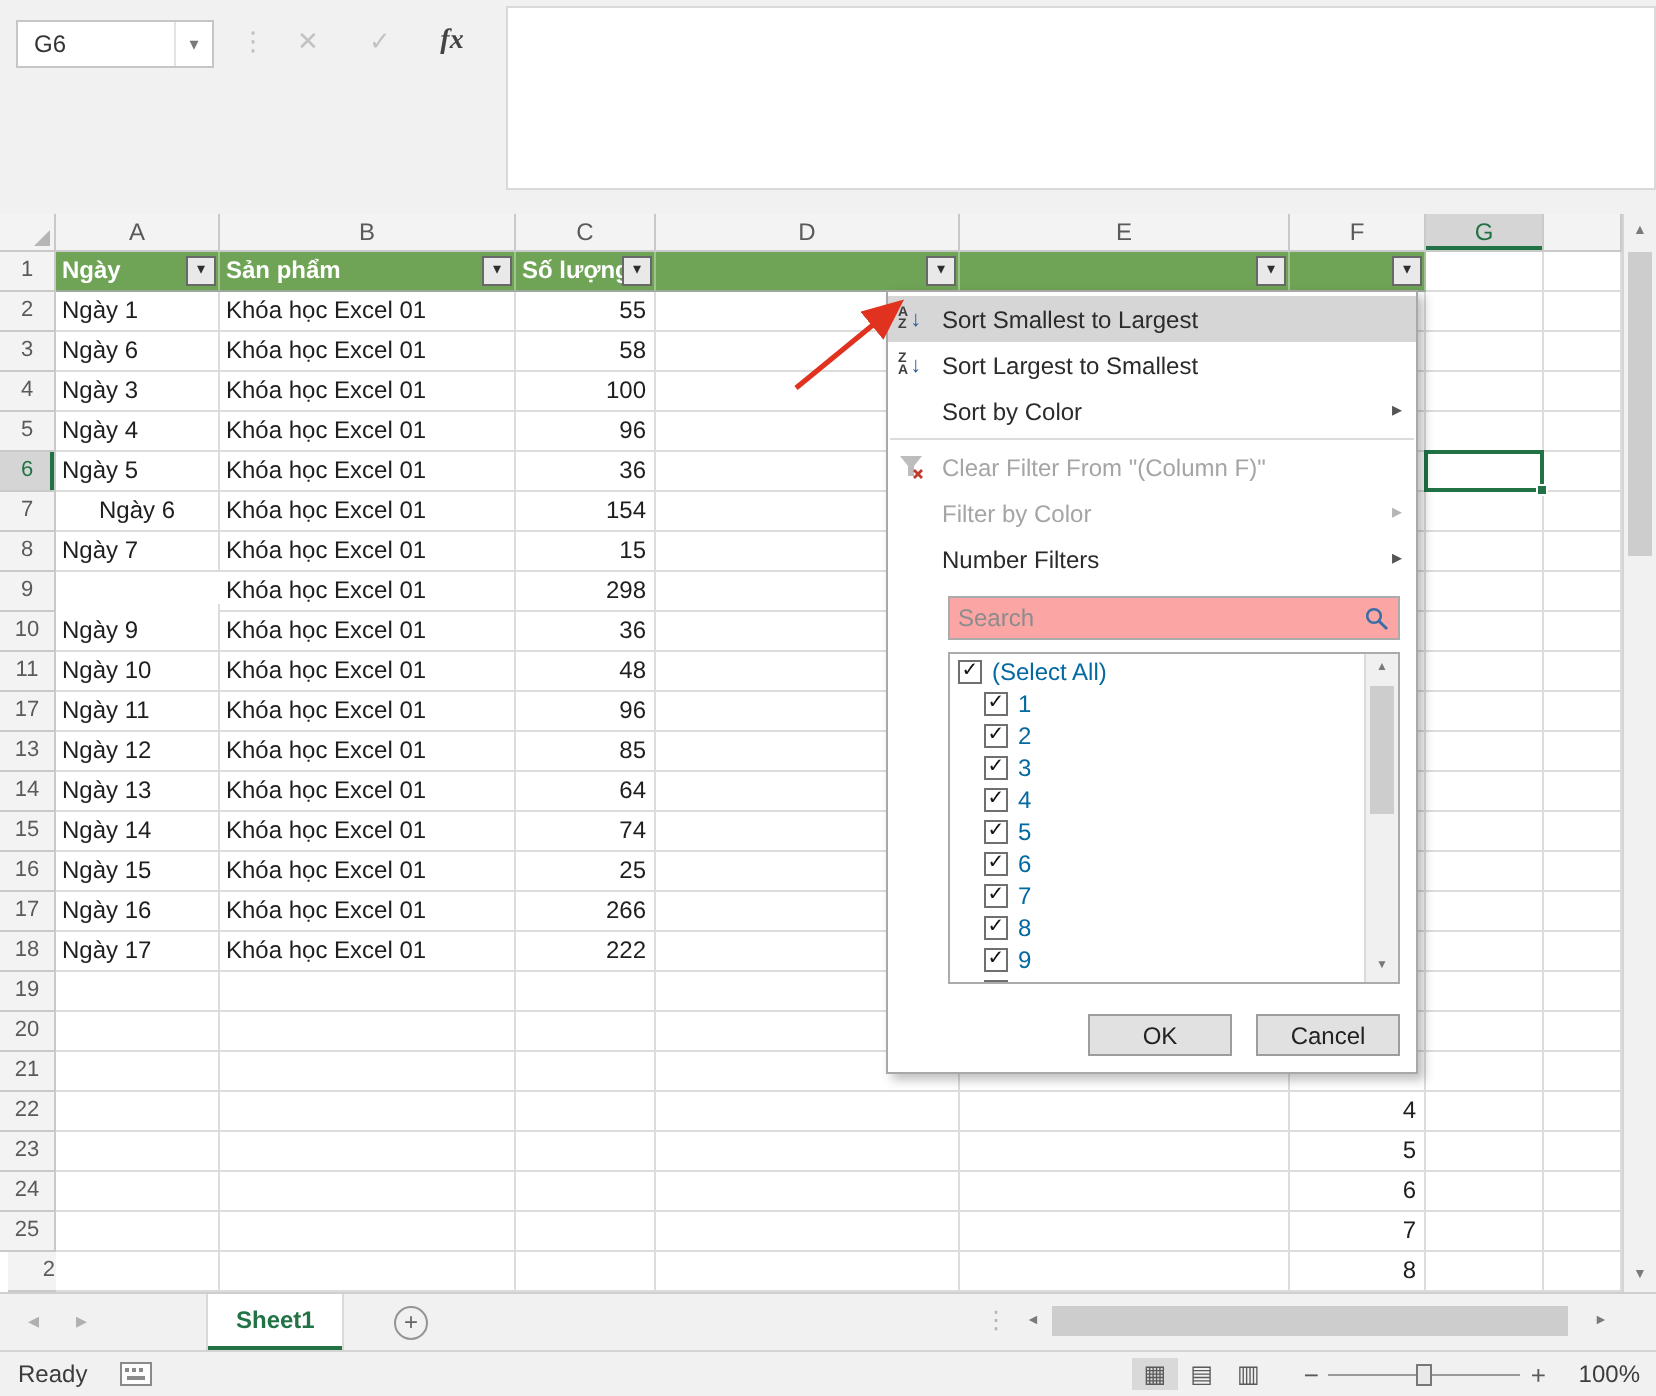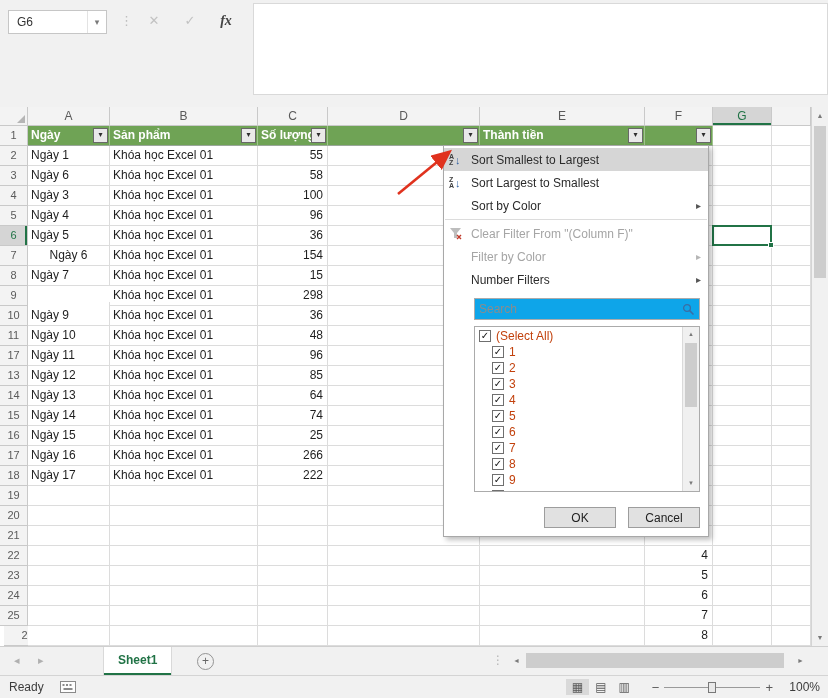--- a/index.html
+++ b/index.html
@@ -40,30 +40,30 @@
 #filter-menu{position:absolute;left:443px;top:145px;width:266px;height:392px;background:#fff;border:1px solid #a8a8a8;box-shadow:3px 3px 5px rgba(0,0,0,.25);z-index:20;padding-top:2px}
 .fm-item{position:relative;height:23px;display:flex;align-items:center;padding-left:27px;color:#2b2b2b}
 .fm-item.hl{background:#d6d6d6}
 .fm-item.dis{color:#a5a5a5}
 .mi-icon{position:absolute;left:5px;top:3px;width:18px;height:17px;display:flex;align-items:center}
 .azcol{display:flex;flex-direction:column;font-size:7px;line-height:6px;font-weight:bold;color:#3f3f3f}
 .azar{font-size:11px;color:#2f5e9e;margin-left:1px;line-height:14px}
 .fm-sub{position:absolute;right:7px;font-size:10px;color:#555}
 .fm-item.dis .fm-sub{color:#b5b5b5}
 .fm-sep{height:1px;background:#dcdcdc;margin:2px 1px}
-.fm-search{position:absolute;left:30px;top:152px;width:226px;height:22px;border:1px solid #ababab;background:#0ea5e9}
+.fm-search{position:absolute;left:30px;top:152px;width:226px;height:22px;border:1px solid #ababab;background:#fca5a5}
 .fm-search input{width:198px;height:20px;border:none;outline:none;padding-left:4px;font-size:12px;font-family:inherit;color:#333;background:transparent}
 .fm-search input::placeholder{color:#8c8c8c}
 .mag{position:absolute;right:4px;top:4px}
 .fm-list{position:absolute;left:30px;top:180px;width:226px;height:166px;border:1px solid #ababab;background:#fff;overflow:hidden}
 .fm-list-items{position:absolute;left:0;top:1px;right:17px}
 .fm-li{display:flex;align-items:center;height:16px;padding-left:4px}
 .fm-li.child{padding-left:17px}
 .cb{width:12px;height:12px;border:1px solid #6f6f6f;background:#fff;font-size:10px;line-height:10px;text-align:center;color:#111;margin-right:5px;flex:none}
-.fm-li-label{font-size:12px;color:#c2410c;line-height:15px}
+.fm-li-label{font-size:12px;color:#0369a1;line-height:15px}
 .fm-vsb{position:absolute;right:0;top:0;bottom:0;width:17px;background:#f0f0f0;border-left:1px solid #dadada}
 .fv-up,.fv-down{position:absolute;left:0;width:16px;height:15px;text-align:center;font-size:6px;color:#7a7a7a;line-height:15px}
 .fv-up{top:0}.fv-down{bottom:0}
 .fv-thumb{position:absolute;left:2px;top:16px;width:12px;height:64px;background:#cdcdcd}
 .fm-buttons{position:absolute;right:8px;top:361px;display:flex;gap:12px}
 .fm-btn{width:72px;height:21px;background:#e1e1e1;border:1px solid #9d9d9d;font-size:12px;font-family:inherit;color:#222}
 
 #red-arrow{position:absolute;left:388px;top:142px;z-index:30}
 
 #tabbar{position:absolute;left:0;top:646px;width:828px;height:29px;background:#f1f1f1;border-top:1px solid #cfcfcf}
@@ -130,21 +130,20 @@
         <span class="fbtn">▾</span>
       </div>
       <div class="cell green" style="left: 258px; top: 19px; width: 70px; height: 20px;">
         <span class="glabel">Số lượng</span>
         <span class="fbtn">▾</span>
       </div>
       <div class="cell green" style="left: 328px; top: 19px; width: 152px; height: 20px;">
         <span class="fbtn">▾</span>
       </div>
       <div class="cell green" style="left: 480px; top: 19px; width: 165px; height: 20px;">
-        <span class="glabel">Thành tiền</span>
         <span class="fbtn">▾</span>
       </div>
       <div class="cell green" style="left: 645px; top: 19px; width: 68px; height: 20px;">
         <span class="glabel"></span>
         <span class="fbtn">▾</span>
       </div>
       <div class="cell" style="left: 713px; top: 19px; width: 59px; height: 20px;"></div>
       <div class="cell" style="left: 772px; top: 19px; width: 39px; height: 20px;"></div>
       <div class="rcell" style="left: 0px; top: 39px; width: 28px; height: 20px;">2</div>
       <div class="cell" style="left: 28px; top: 39px; width: 82px; height: 20px;">Ngày 1</div>

